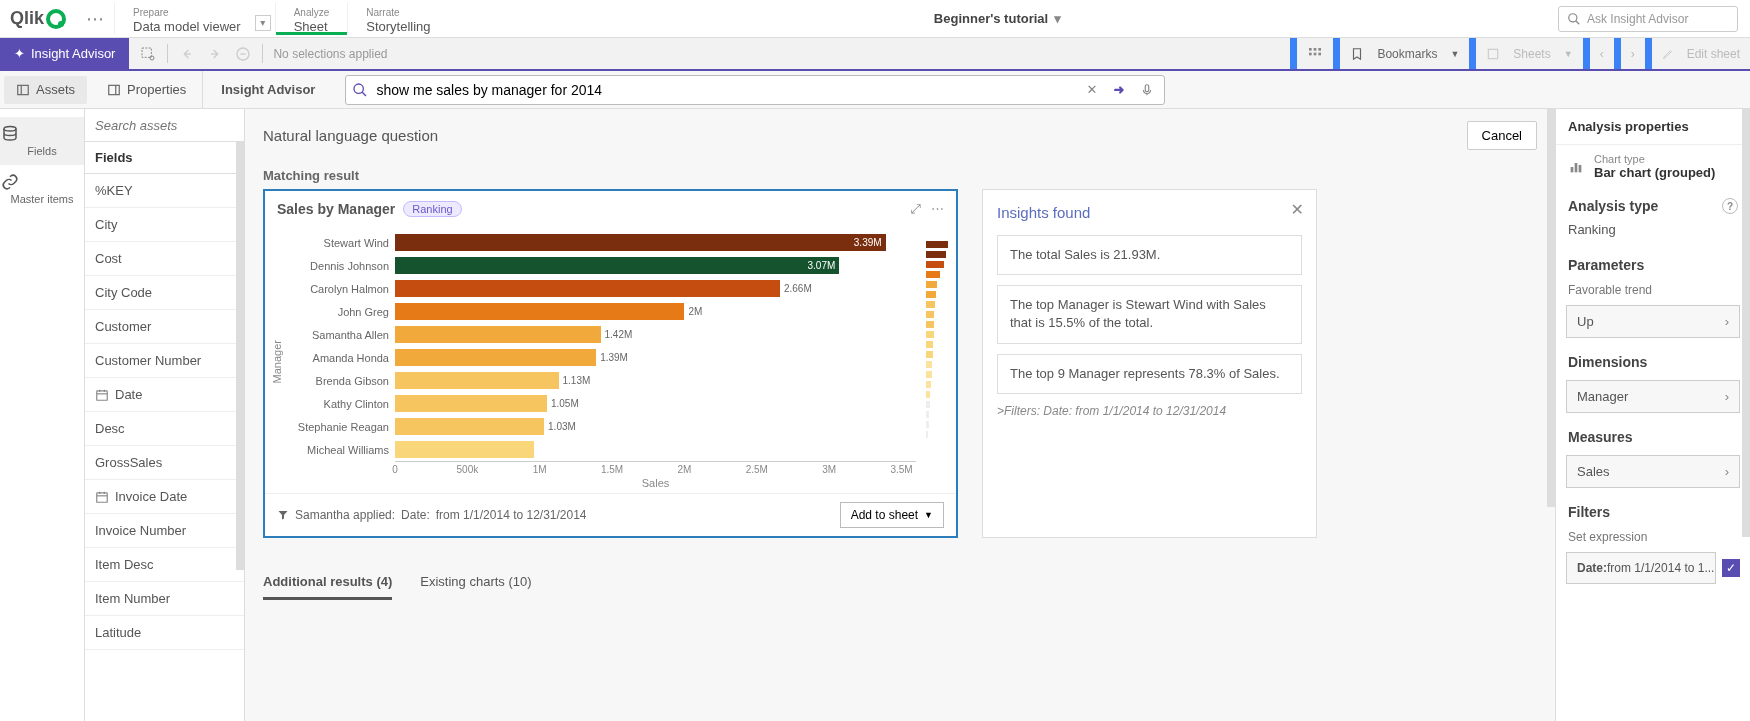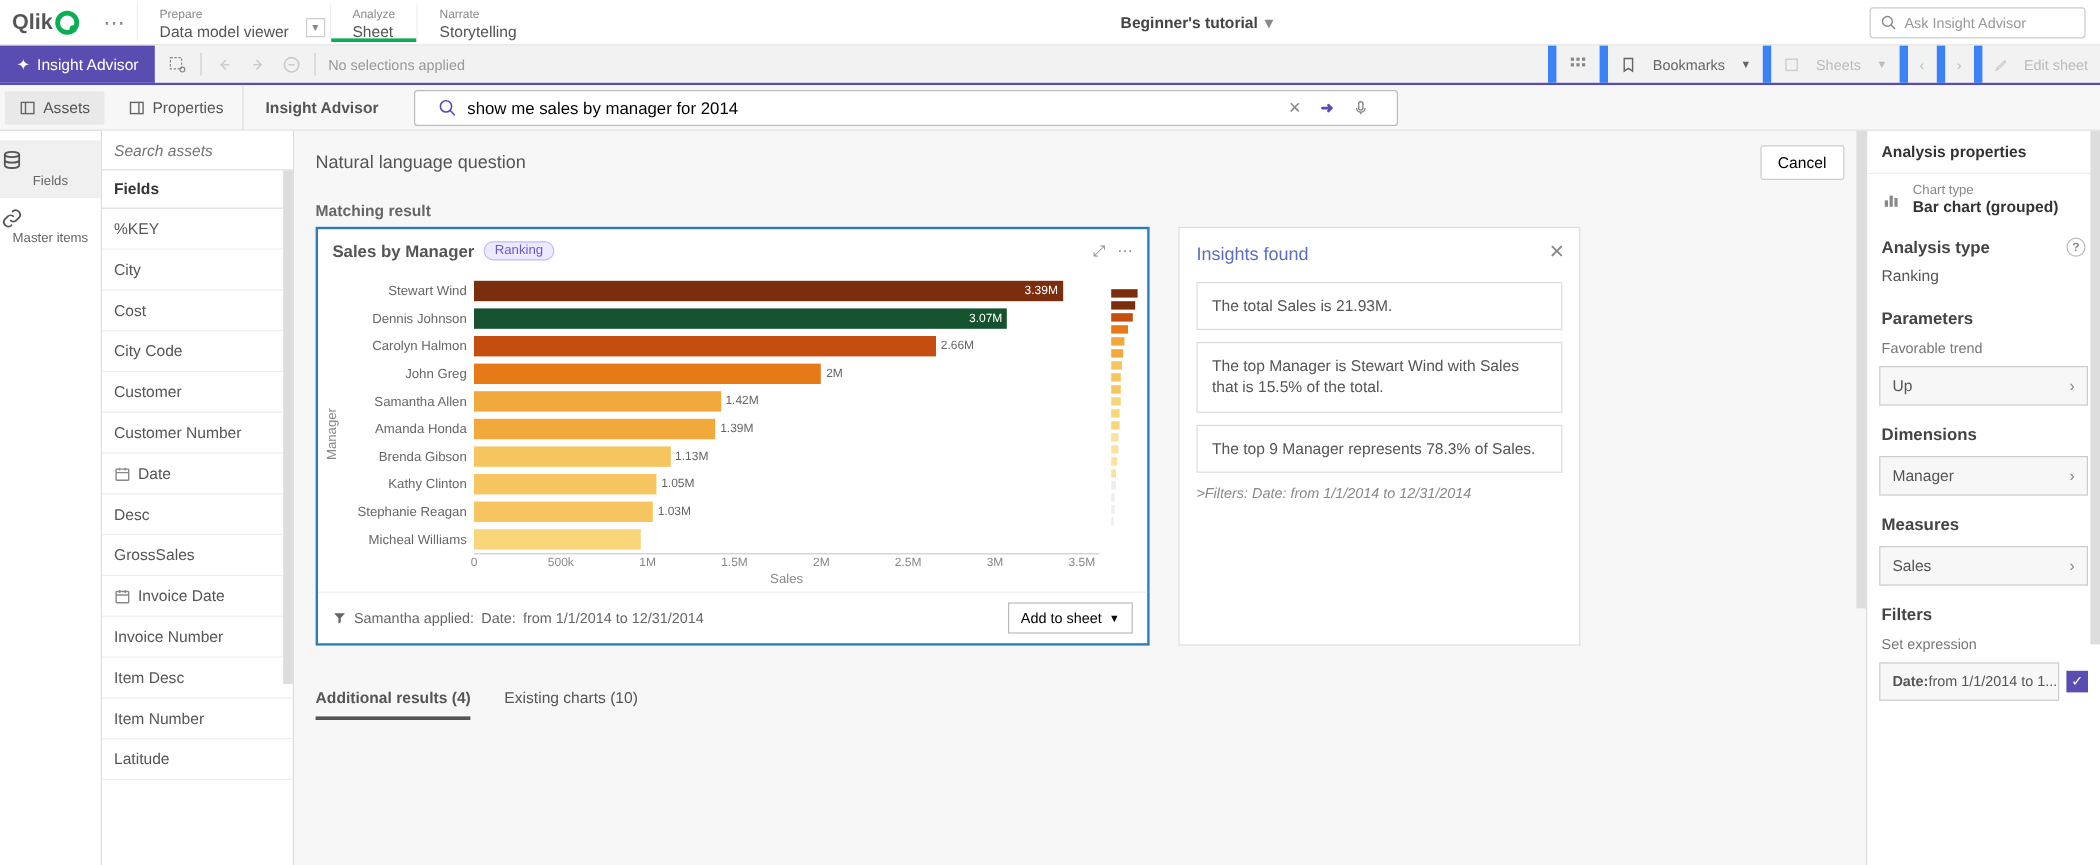--- a/index.html
+++ b/index.html
@@ -30,21 +30,21 @@
   .tb-right { margin-left:auto; display:flex; align-items:center; height:100%; }
   .tb-right-item { padding:0 10px; display:flex; align-items:center; gap:13px; color:#666; height:100%; border-left:7px solid #3b82f6; font-size:12px; }
   .tb-right-item.dis { color:#bbb;text-align:center; }
   
   
   .row2 { display:flex; height:38px; border-bottom:1px solid #ddd; background:#f7f7f7; }
   .row2-left { display:flex; align-items:center; border-right:1px solid #ddd; }
   .row2-btn { display:flex; align-items:center; gap:6px; padding:0 12px; height:28px; margin:0 4px; background:#e9e9e9; border-radius:2px; cursor:pointer; font-size:13px; color:#555; }
   .row2-title { padding:0 18px; font-weight:600; color:#555; display:flex; align-items:center; }
   .row2-search { flex:1; display:flex; align-items:center; padding:0 12px; }
-  .nlq-box { flex:1; max-width:820px; height:30px; border:1px solid #bbb; border-radius:3px; background:#fff; display:flex; align-items:center; padding:0 19px; gap:8px; }
+  .nlq-box { flex:1; max-width:820px; height:30px; border:1px solid #bbb; border-radius:3px; background:#fff; display:flex; align-items:center; padding:0 6px; gap:8px; }
   .nlq-box input { flex:1; border:none; outline:none; font-size:14px; }
   .nlq-ctrl { color:#888; cursor:pointer; padding:0 4px; }
   .nlq-submit { color:#5a4db2; font-weight:bold; }
   
   
   .body { display:flex; height:calc(100% - 109px); }
   .rail { width:85px; border-right:1px solid #ddd; display:flex; flex-direction:column; align-items:center; padding-top:8px; }
   .rail-item { width:100%; text-align:center; padding:8px 0; font-size:11px; color:#666; cursor:pointer; }
   .rail-item.sel { background:#f0f0f0; }
   .rail-ico { font-size:18px; display:block; margin-bottom:2px; }

